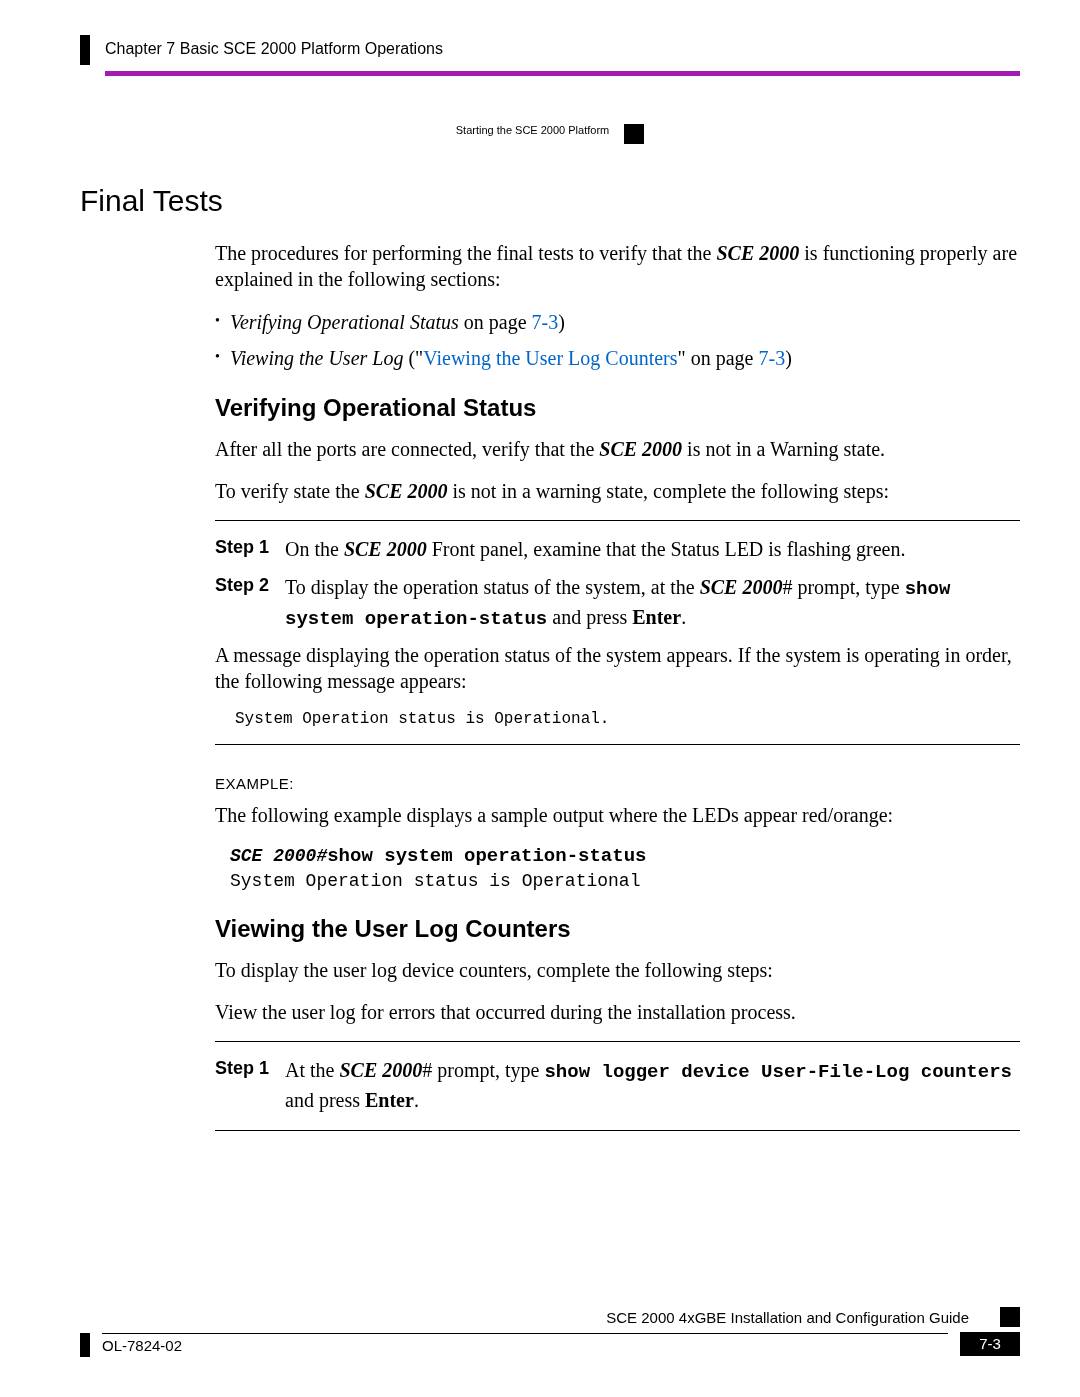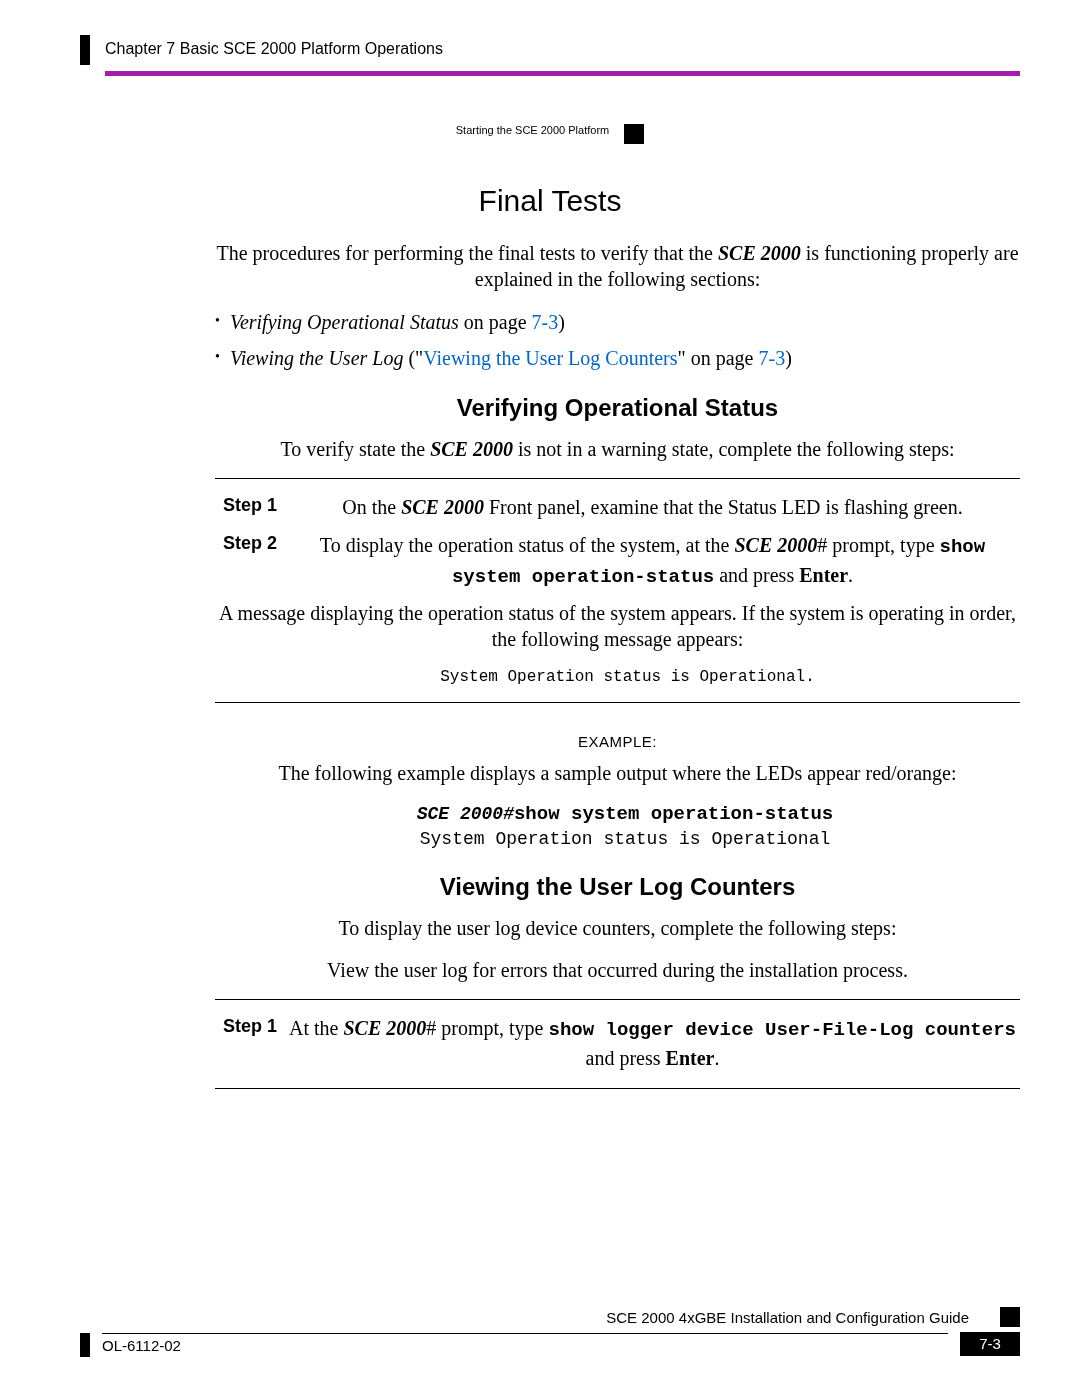--- a/index.html
+++ b/index.html
@@ -48,21 +48,20 @@
     .section-header .text {
       margin-right: 15px;
     }
     .section-header .black-box {
       width: 20px;
       height: 20px;
       background: #000;
     }
     .content {
       margin-top: 40px;
-      text-align: center;
     }
     h1 {
       font-family: Arial, Helvetica, sans-serif;
       font-weight: normal;
       font-size: 30px;
       margin-bottom: 22px;
     }
     .body-text {
       margin-left: 135px;
       margin-bottom: 16px;
@@ -254,20 +253,23 @@
         <span><span class="italic">Verifying Operational Status</span><span> on page </span><span class="link">7-3</span><span>)</span></span>
       </div>
       <div class="bullet-item">
         <span class="bullet-dot">•</span>
         <span><span class="italic">Viewing the User Log</span><span> ("</span><span class="link">Viewing the User Log Counters</span><span>" on page </span><span class="link">7-3</span><span>)</span></span>
       </div>
     </div>
 
     <h2>Verifying Operational Status</h2>
     <p class="body-text">
+      <span>After all the ports are connected, verify that the </span><span class="bold-italic">SCE 2000</span><span> is not in a Warning state.</span>
+    </p>
+    <p class="body-text">
       <span>To verify state the </span><span class="bold-italic">SCE 2000</span><span> is not in a warning state, complete the following steps:</span>
     </p>
 
     <hr class="hr-line">
 
     <div class="step-row">
       <div class="step-label">Step 1</div>
       <div class="step-content">
         <span>On the </span><span class="bold-italic">SCE 2000</span><span> Front panel, examine that the Status LED is flashing green.</span>
       </div>
@@ -309,18 +311,18 @@
   </div>
 
   <div class="footer">
     <div class="footer-title-row">
       <span class="footer-title">SCE 2000 4xGBE Installation and Configuration Guide</span>
       <div class="footer-black-box"></div>
     </div>
     <div class="footer-bar">
       <div class="footer-left-bar"></div>
       <div class="footer-line">
-        <span class="footer-doc">OL-6112-02</span>
+        <span class="footer-doc">OL-7824-02</span>
       </div>
       <div class="footer-page-box">7-3</div>
     </div>
   </div>
 </div>
 
 </body></html>

